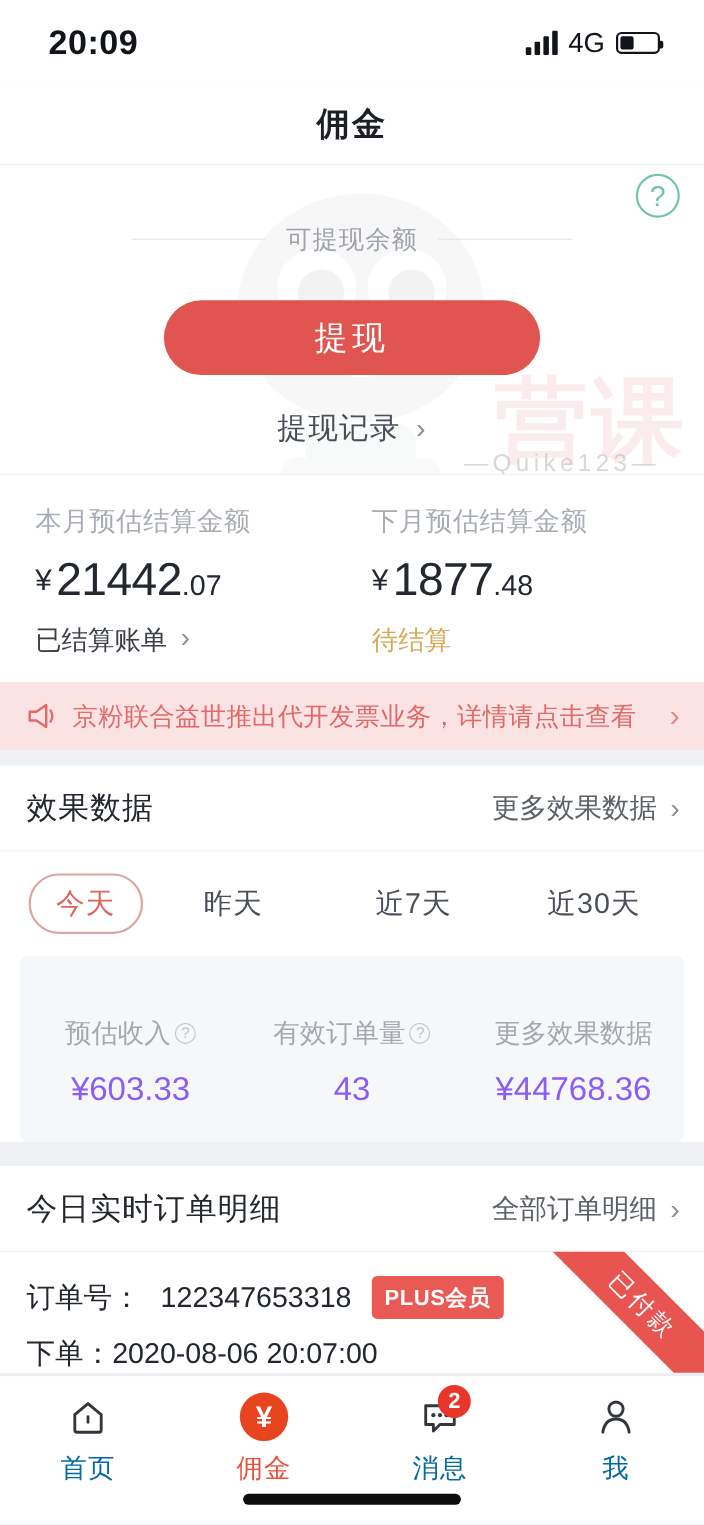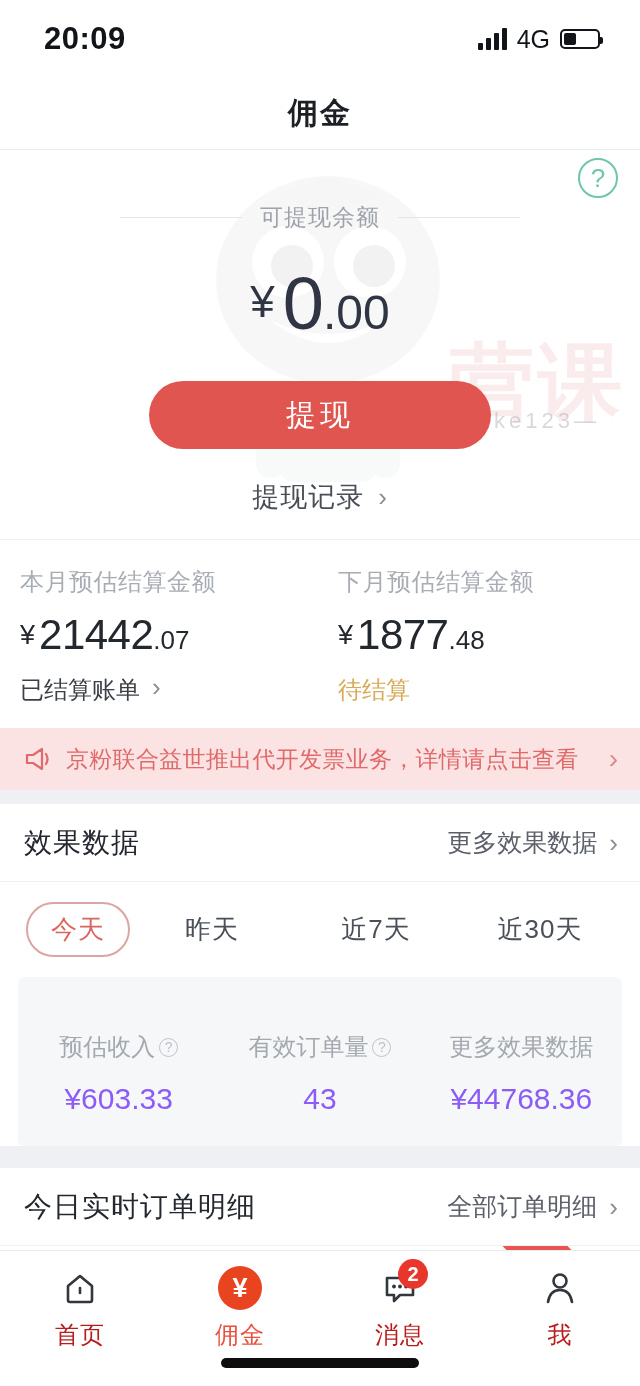--- a/index.html
+++ b/index.html
@@ -102,21 +102,21 @@
     display: flex; align-items: center; justify-content: center; gap: 14px;
     margin-top: 30px; font-size: 27px; color: #4a4f57;
     position: relative; z-index: 3; letter-spacing: 1px;
   }
 
   
   .settle {
     background: #ffffff; display: flex; position: relative;
     padding: 26px 0 22px; border-top: 1px solid #f0f1f3; overflow: hidden;
   }
-  .settle .col { width: 50%; padding-left: 20px; position: relative; z-index: 2; }
+  .settle .col { width: 50%; padding-left: 32px; position: relative; z-index: 2; }
   .settle .col.right { padding-left: 18px; }
   .settle .cap { font-size: 24px; color: #a8acb3; letter-spacing: 0.5px; }
   .settle .amt { margin-top: 16px; color: #23272e; line-height: 1; }
   .settle .amt .y { font-size: 27px; vertical-align: 5px; margin-right: 4px; }
   .settle .amt .big { font-size: 42px; font-weight: 500; letter-spacing: -0.5px; }
   .settle .amt .sm { font-size: 26px; }
   .settle .sub {
     margin-top: 18px; font-size: 24px; color: #3c4046;
     display: flex; gap: 12px;
   }
@@ -188,21 +188,21 @@
   
   .tabbar {
     position: absolute; left: 0; bottom: 0; width: 640px; height: 136px;
     background: #ffffff; border-top: 1px solid #e9ebee;
     display: flex; align-items: flex-start; padding-top: 14px;
   }
   .tabitem {
     flex: 1; display: flex; flex-direction: column; align-items: center;
     gap: 8px; position: relative;
   }
-  .tabitem .ti-label { font-size: 24px; color: #b91c1c; letter-spacing: 1px; }
+  .tabitem .ti-label { font-size: 24px; color: #0369a1; letter-spacing: 1px; }
   .tabitem.active .ti-label { color: #e8503c; }
   .ti-icon { width: 46px; height: 46px; display: flex; align-items: center; justify-content: center; }
   .coin {
     width: 44px; height: 44px; border-radius: 50%; background: #e8441f;
     color: #fff; font-size: 27px; display: flex; align-items: center; justify-content: center;
     font-weight: 600;
   }
   .msg-badge {
     position: absolute; top: -6px; right: 52px;
     min-width: 30px; height: 30px; border-radius: 15px; background: #e8362a;
@@ -258,23 +258,20 @@
     <div class="wm-sub">—Quike123—</div>
 
     <div class="help-icon">?</div>
 
     <div class="bal-label-row">
       <span class="rule"></span>
       <span class="bal-label">可提现余额</span>
       <span class="rule"></span>
     </div>
 
-    <div class="bal-amount">
-      <span class="yen">¥</span><span class="int">0</span><span class="dec">.00</span>
-    </div>
 
     <button class="withdraw-btn">提现</button>
 
     <div class="record-link">
       <span>提现记录</span>
       <span class="chev">›</span>
     </div>
   </div>
 
   <div class="settle">

